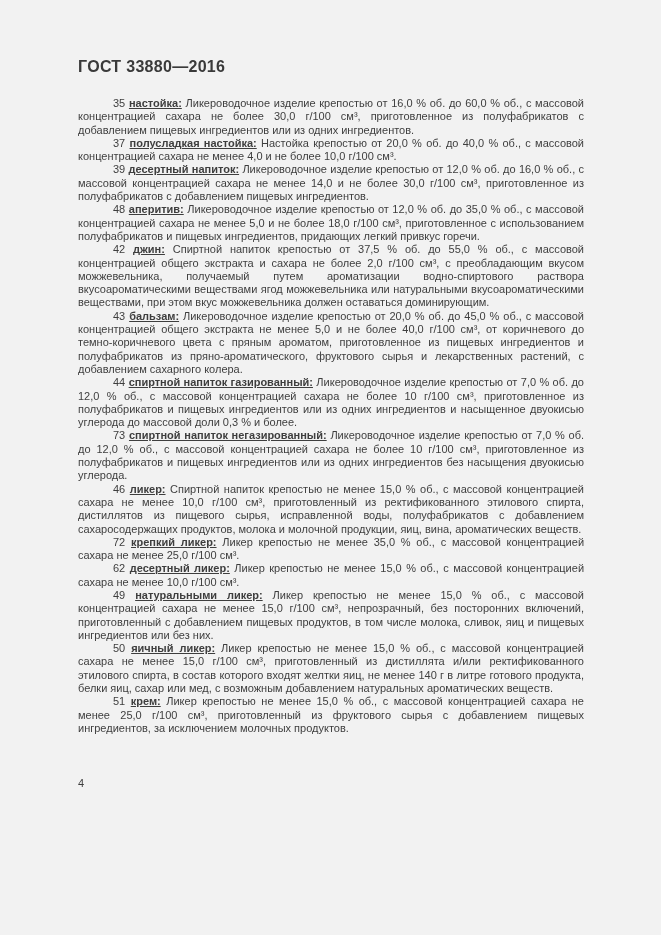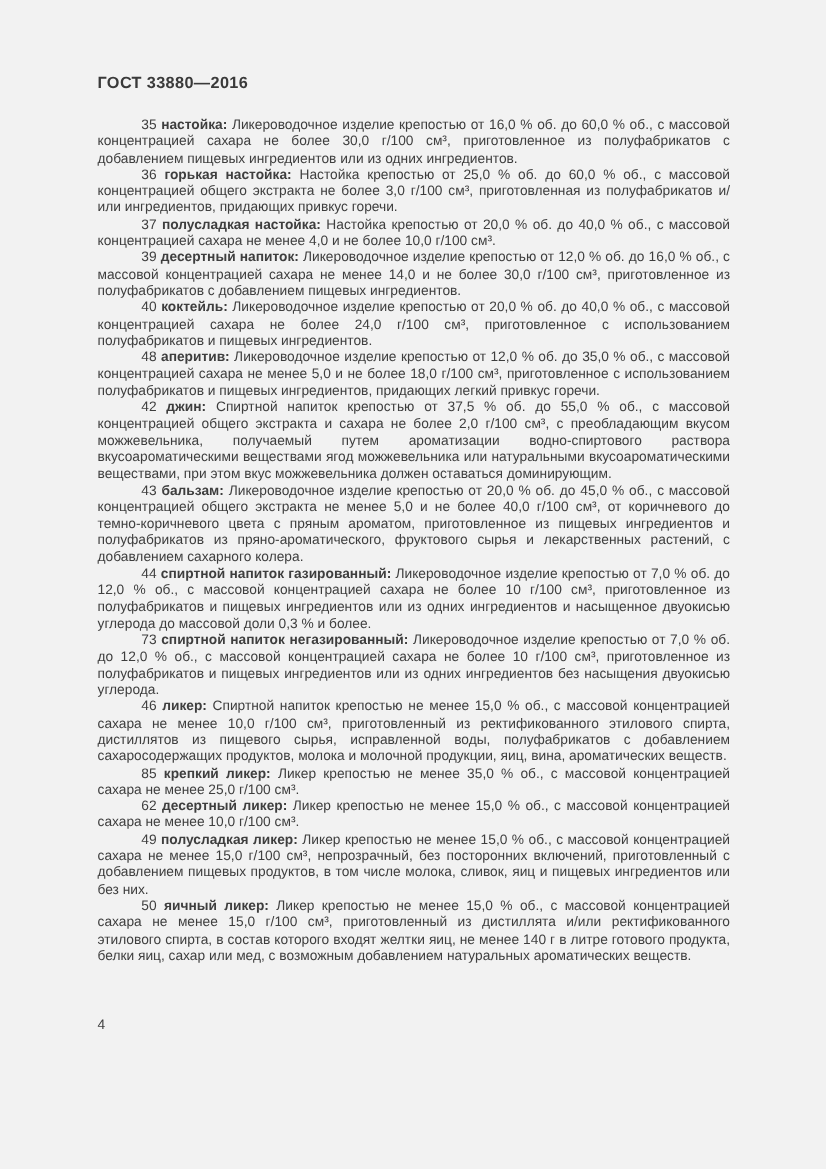--- a/index.html
+++ b/index.html
@@ -12,57 +12,56 @@
     overflow: hidden;
   }
   .sheet {
     position: relative;
     box-sizing: border-box;
     width: 661px;
     height: 935px;
     padding: 58px 77px 0 78px;
   }
   .doc-header {
-    font-size: 13px;
+    font-size: 16px;
     font-weight: bold;
     letter-spacing: 0.3px;
     margin: 0 0 21px 0;
     color: #3a3a3a;
   }
   .term-def {
     margin: 0;
     font-size: 11px;
     line-height: 13.3px;
     text-align: justify;
     text-indent: 35px;
     color: #3e3e3e;
   }
-  .t-name { font-weight: bold; }
+  .t-name { font-weight: bold; text-decoration: underline; }
   .page-num {
     margin-top: 42px;
     font-size: 11px;
     color: #3e3e3e;
   }
 </style>
 </head>
 <body>
 
 <div class="sheet">
   <div class="doc-header">ГОСТ 33880—2016</div>
 
   <p class="term-def"><span>35</span> <b class="t-name">настойка:</b> <span>Ликероводочное изделие крепостью от 16,0 % об. до 60,0 % об., с массовой концентрацией сахара не более 30,0 г/100 см³, приготовленное из полуфабрикатов с добавлением пищевых ингредиентов или из одних ингредиентов.</span></p>
-  <p class="term-def"><span>36</span> <b class="t-name">горькая настойка:</b> <span>Настойка крепостью от 25,0 % об. до 60,0 % об., с массовой концентрацией общего экстракта не более 3,0 г/100 см³, приготовленная из полуфабрикатов и/или ингредиентов, придающих привкус горечи.</span></p>
   <p class="term-def"><span>37</span> <b class="t-name">полусладкая настойка:</b> <span>Настойка крепостью от 20,0 % об. до 40,0 % об., с массовой концентрацией сахара не менее 4,0 и не более 10,0 г/100 см³.</span></p>
   <p class="term-def"><span>39</span> <b class="t-name">десертный напиток:</b> <span>Ликероводочное изделие крепостью от 12,0 % об. до 16,0 % об., с массовой концентрацией сахара не менее 14,0 и не более 30,0 г/100 см³, приготовленное из полуфабрикатов с добавлением пищевых ингредиентов.</span></p>
-  <p class="term-def"><span>40</span> <b class="t-name">коктейль:</b> <span>Ликероводочное изделие крепостью от 20,0 % об. до 40,0 % об., с массовой концентрацией сахара не более 24,0 г/100 см³, приготовленное с использованием полуфабрикатов и пищевых ингредиентов.</span></p>
   <p class="term-def"><span>48</span> <b class="t-name">аперитив:</b> <span>Ликероводочное изделие крепостью от 12,0 % об. до 35,0 % об., с массовой концентрацией сахара не менее 5,0 и не более 18,0 г/100 см³, приготовленное с использованием полуфабрикатов и пищевых ингредиентов, придающих легкий привкус горечи.</span></p>
   <p class="term-def"><span>42</span> <b class="t-name">джин:</b> <span>Спиртной напиток крепостью от 37,5 % об. до 55,0 % об., с массовой концентрацией общего экстракта и сахара не более 2,0 г/100 см³, с преобладающим вкусом можжевельника, получаемый путем ароматизации водно-спиртового раствора вкусоароматическими веществами ягод можжевельника или натуральными вкусоароматическими веществами, при этом вкус можжевельника должен оставаться доминирующим.</span></p>
   <p class="term-def"><span>43</span> <b class="t-name">бальзам:</b> <span>Ликероводочное изделие крепостью от 20,0 % об. до 45,0 % об., с массовой концентрацией общего экстракта не менее 5,0 и не более 40,0 г/100 см³, от коричневого до темно-коричневого цвета с пряным ароматом, приготовленное из пищевых ингредиентов и полуфабрикатов из пряно-ароматического, фруктового сырья и лекарственных растений, с добавлением сахарного колера.</span></p>
   <p class="term-def"><span>44</span> <b class="t-name">спиртной напиток газированный:</b> <span>Ликероводочное изделие крепостью от 7,0 % об. до 12,0 % об., с массовой концентрацией сахара не более 10 г/100 см³, приготовленное из полуфабрикатов и пищевых ингредиентов или из одних ингредиентов и насыщенное двуокисью углерода до массовой доли 0,3 % и более.</span></p>
   <p class="term-def"><span>73</span> <b class="t-name">спиртной напиток негазированный:</b> <span>Ликероводочное изделие крепостью от 7,0 % об. до 12,0 % об., с массовой концентрацией сахара не более 10 г/100 см³, приготовленное из полуфабрикатов и пищевых ингредиентов или из одних ингредиентов без насыщения двуокисью углерода.</span></p>
   <p class="term-def"><span>46</span> <b class="t-name">ликер:</b> <span>Спиртной напиток крепостью не менее 15,0 % об., с массовой концентрацией сахара не менее 10,0 г/100 см³, приготовленный из ректификованного этилового спирта, дистиллятов из пищевого сырья, исправленной воды, полуфабрикатов с добавлением сахаросодержащих продуктов, молока и молочной продукции, яиц, вина, ароматических веществ.</span></p>
-  <p class="term-def"><span>85</span> <b class="t-name">крепкий ликер:</b> <span>Ликер крепостью не менее 35,0 % об., с массовой концентрацией сахара не менее 25,0 г/100 см³.</span></p>
+  <p class="term-def"><span>72</span> <b class="t-name">крепкий ликер:</b> <span>Ликер крепостью не менее 35,0 % об., с массовой концентрацией сахара не менее 25,0 г/100 см³.</span></p>
   <p class="term-def"><span>62</span> <b class="t-name">десертный ликер:</b> <span>Ликер крепостью не менее 15,0 % об., с массовой концентрацией сахара не менее 10,0 г/100 см³.</span></p>
-  <p class="term-def"><span>49</span> <b class="t-name">полусладкая ликер:</b> <span>Ликер крепостью не менее 15,0 % об., с массовой концентрацией сахара не менее 15,0 г/100 см³, непрозрачный, без посторонних включений, приготовленный с добавлением пищевых продуктов, в том числе молока, сливок, яиц и пищевых ингредиентов или без них.</span></p>
+  <p class="term-def"><span>49</span> <b class="t-name">натуральными ликер:</b> <span>Ликер крепостью не менее 15,0 % об., с массовой концентрацией сахара не менее 15,0 г/100 см³, непрозрачный, без посторонних включений, приготовленный с добавлением пищевых продуктов, в том числе молока, сливок, яиц и пищевых ингредиентов или без них.</span></p>
   <p class="term-def"><span>50</span> <b class="t-name">яичный ликер:</b> <span>Ликер крепостью не менее 15,0 % об., с массовой концентрацией сахара не менее 15,0 г/100 см³, приготовленный из дистиллята и/или ректификованного этилового спирта, в состав которого входят желтки яиц, не менее 140 г в литре готового продукта, белки яиц, сахар или мед, с возможным добавлением натуральных ароматических веществ.</span></p>
+  <p class="term-def"><span>51</span> <b class="t-name">крем:</b> <span>Ликер крепостью не менее 15,0 % об., с массовой концентрацией сахара не менее 25,0 г/100 см³, приготовленный из фруктового сырья с добавлением пищевых ингредиентов, за исключением молочных продуктов.</span></p>
 
   <div class="page-num">4</div>
 </div>
 
 </body></html>

